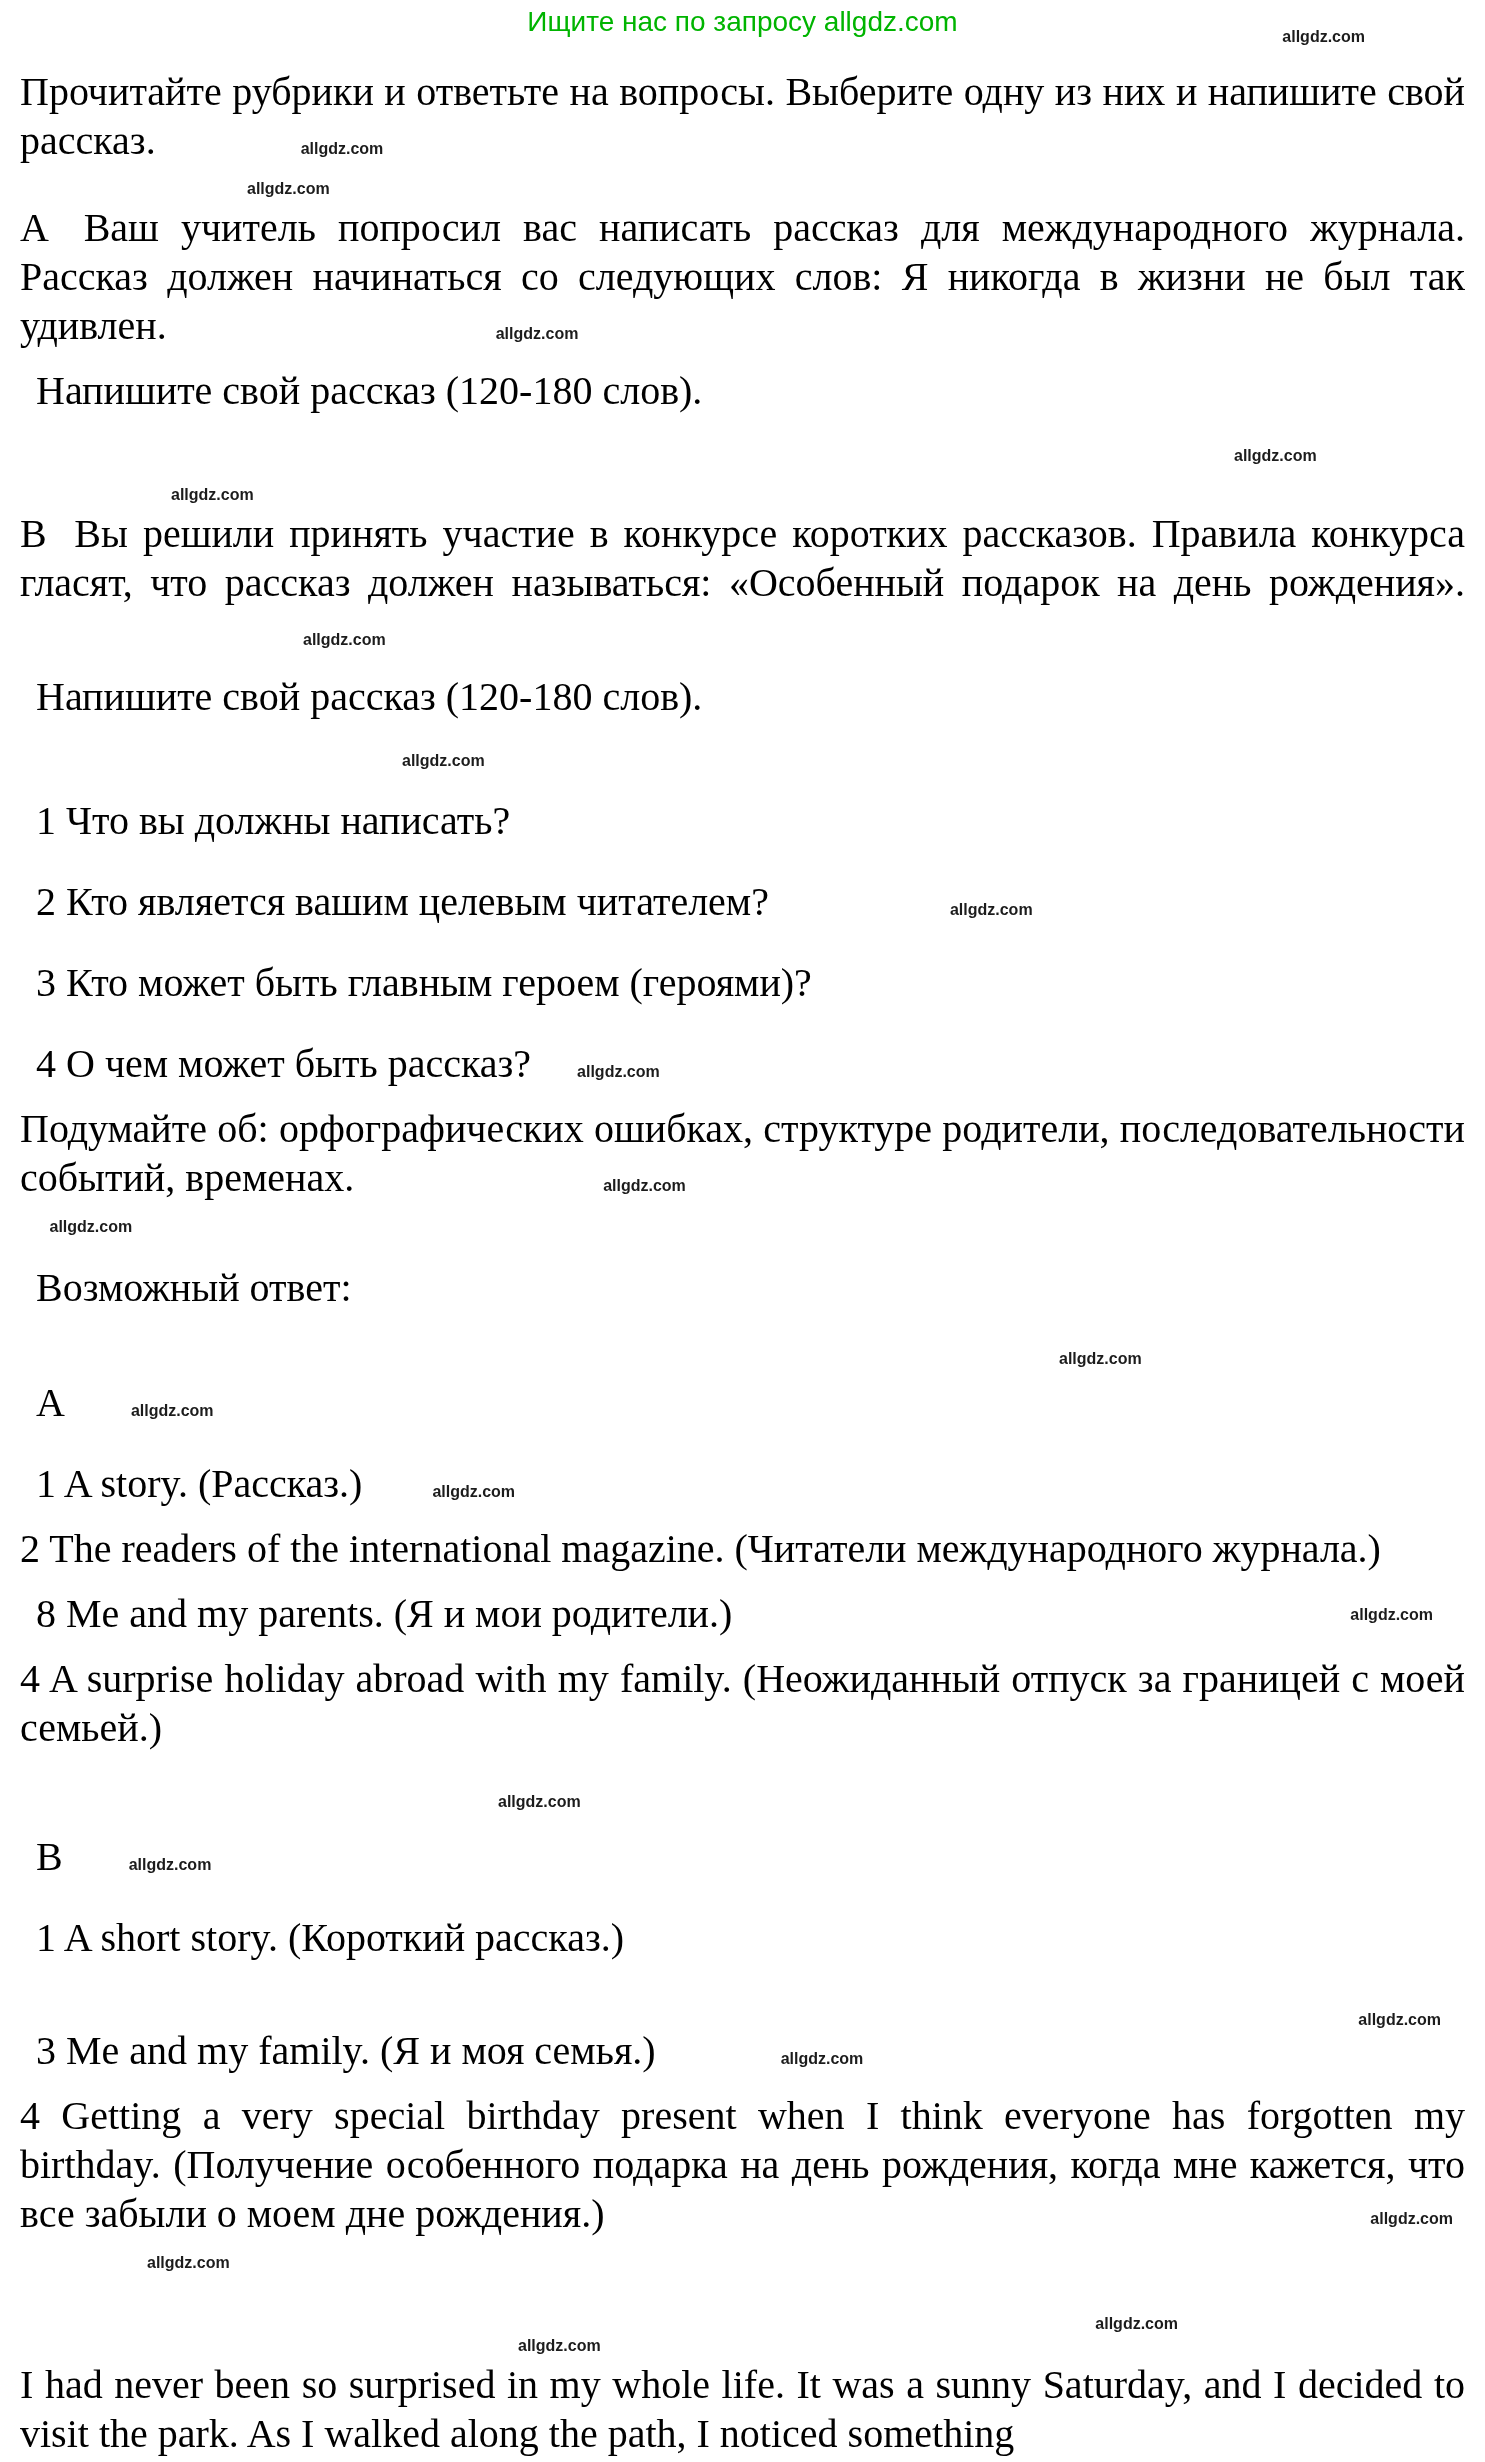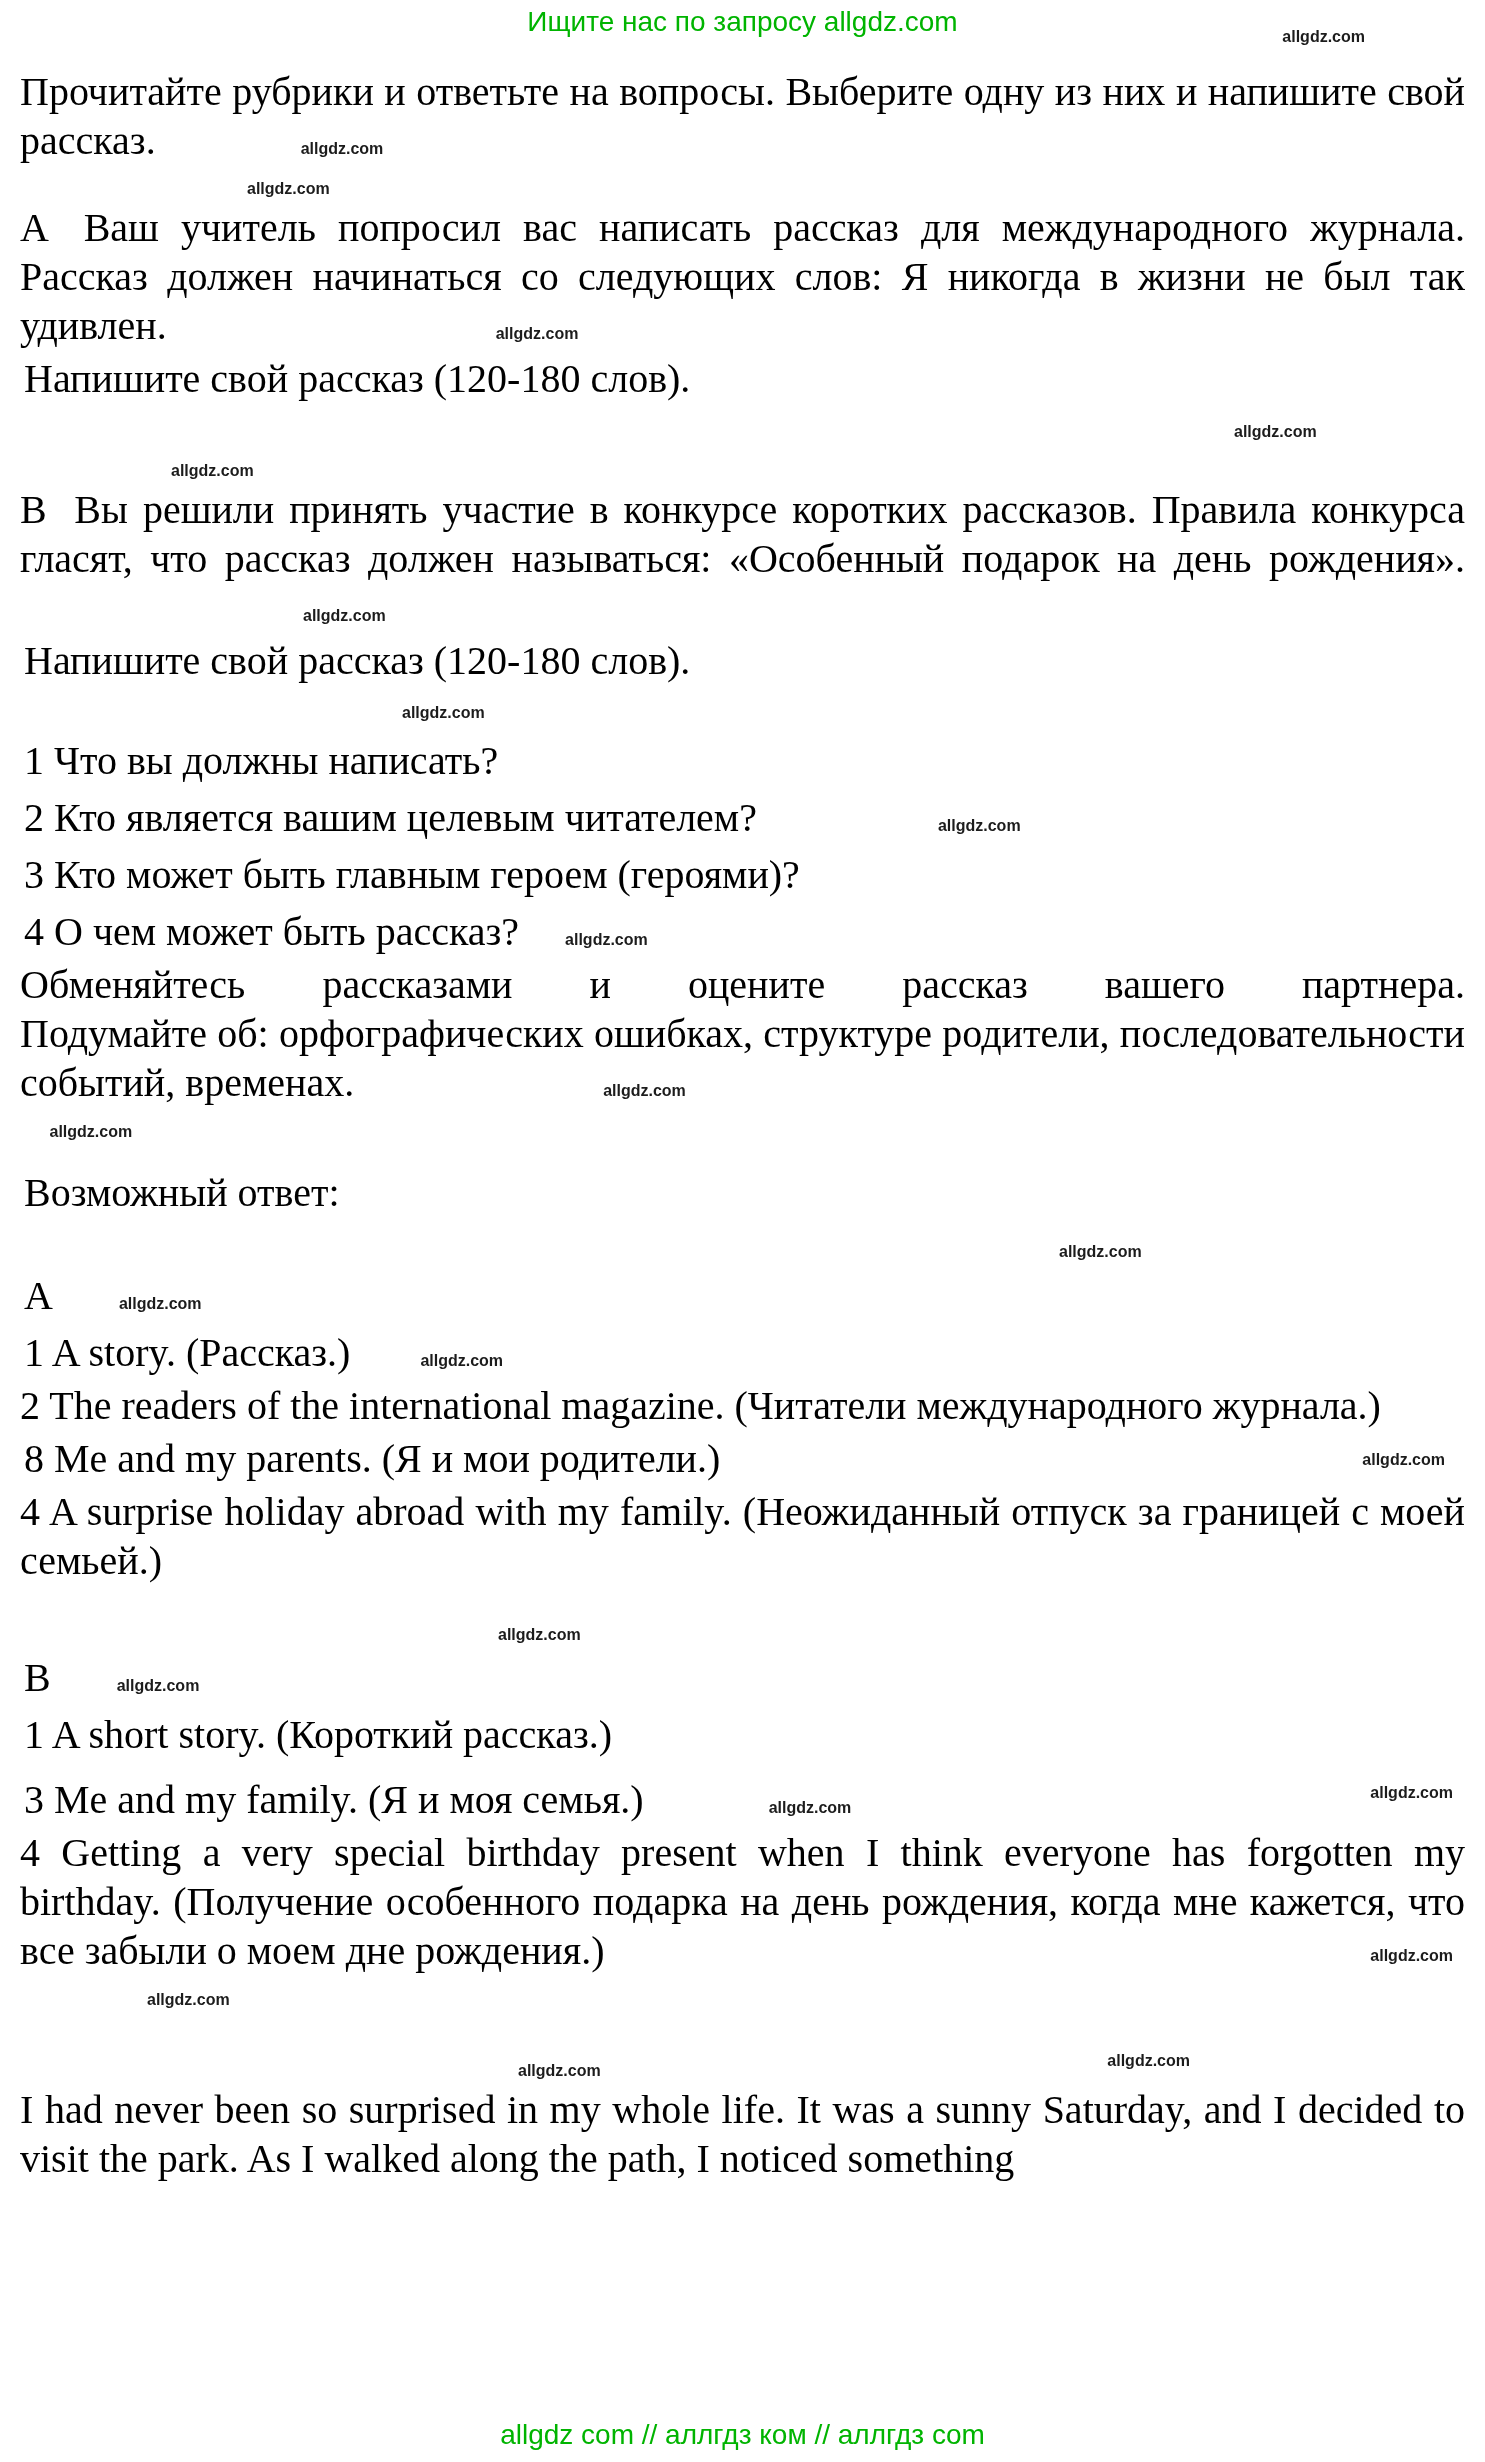--- a/index.html
+++ b/index.html
@@ -31,21 +31,21 @@
   .banner-top{margin-bottom:22px;}
   .banner-bottom{margin-top:auto;padding-top:27px;}
   .title{
     position:relative;
     font-size:42px;
     font-weight:bold;
     line-height:53px;
     margin:0 0 6.4px 0;
   }
   .para{margin:0;text-align:justify;position:relative;}
-  .line{margin:4px;position:relative;white-space:nowrap;}
+  .line{margin:16px;position:relative;white-space:nowrap;}
   .line .txt{white-space:normal;}
   .italic{}
   .task-label{margin-right:12.7px;}
   .wm{
     font-family:"Liberation Sans", sans-serif;
     font-size:16px;
     line-height:25.5px;
     color:var(--wm-ink);
     white-space:nowrap;
     font-style:normal;
@@ -115,21 +115,20 @@
 </div>
 <div class="line">
   <span class="txt">3 Кто может быть главным героем (героями)?</span>
 </div>
 <div class="line">
   <span class="txt">4 О чем может быть рассказ?</span>
   <span class="wm wm-inline" style="margin-left:36px;">allgdz.com</span>
 </div>
 
 <p class="para">
-  <span class="stretch">Обменяйтесь рассказами и оцените рассказ вашего партнера.</span>
   <span>Подумайте об: орфографических ошибках, структуре родители, последовательности событий, временах.</span>
   <span class="wm wm-inline" style="margin-left:239px;">allgdz.com</span>
 </p>
 
 <div class="wm-line" style="padding-left:29.5px;">
   <span class="wm">allgdz.com</span>
 </div>
 
 <div class="line mt-md">
   <span class="txt">Возможный ответ:</span>

